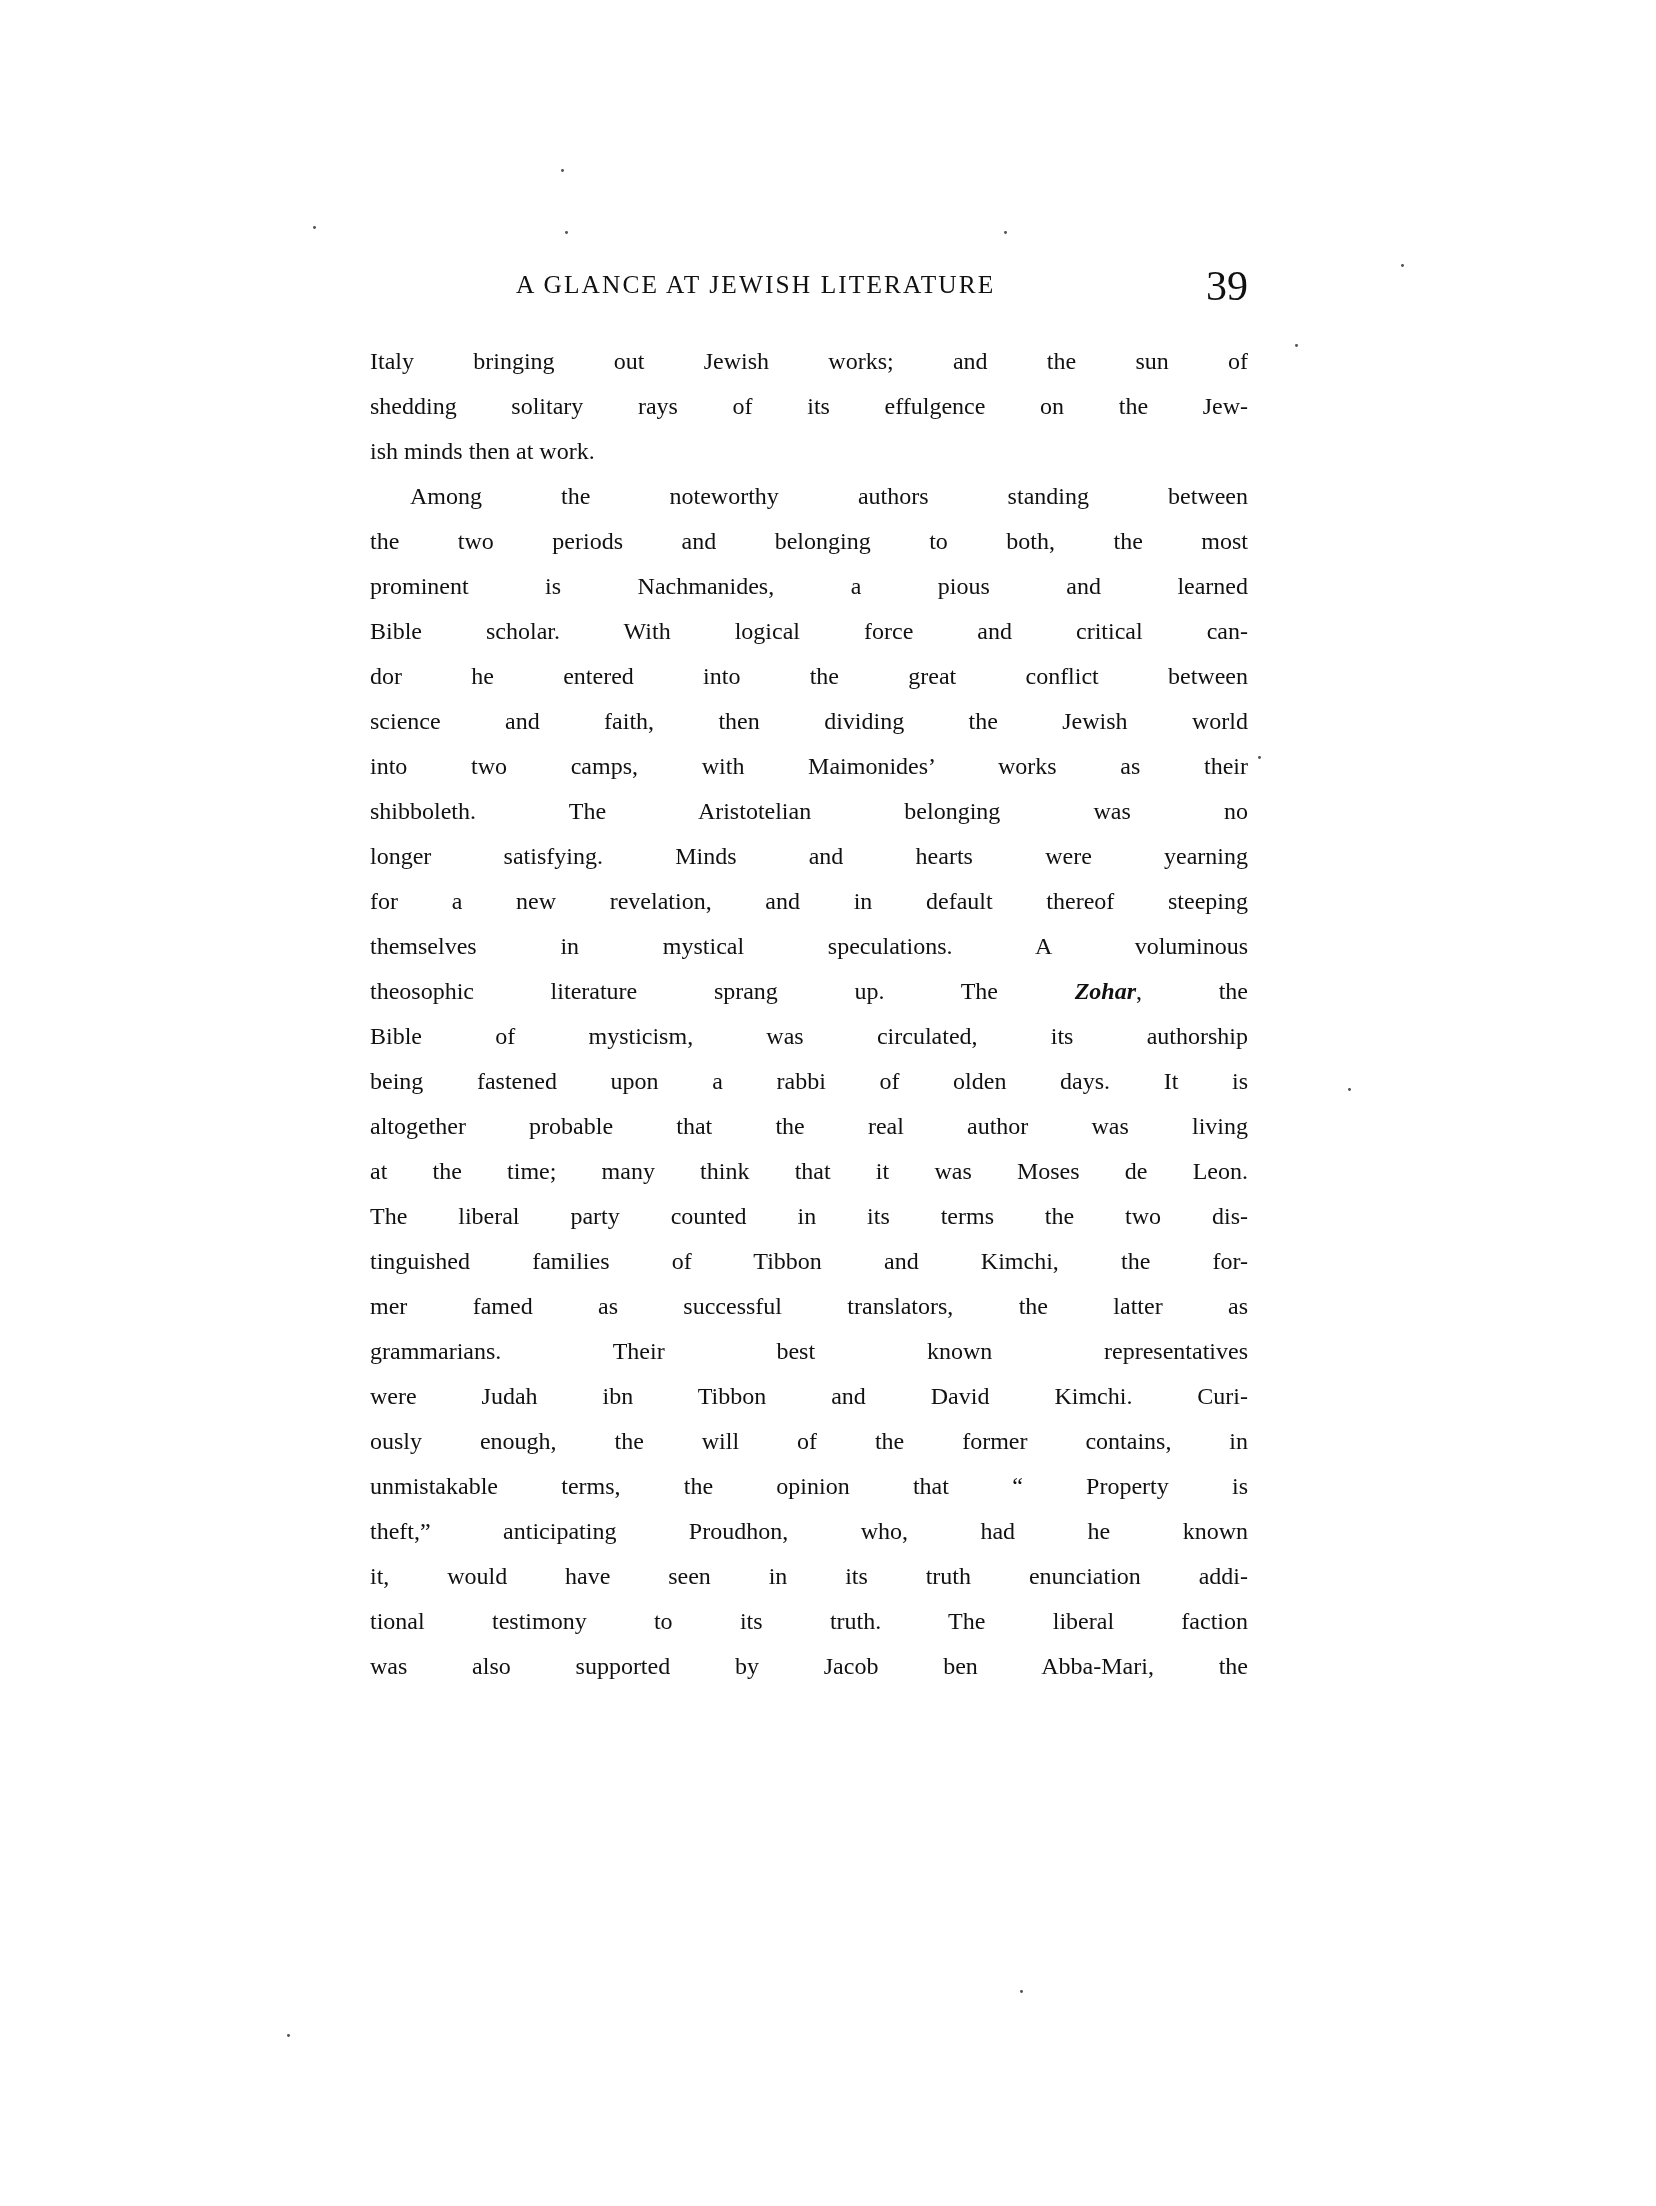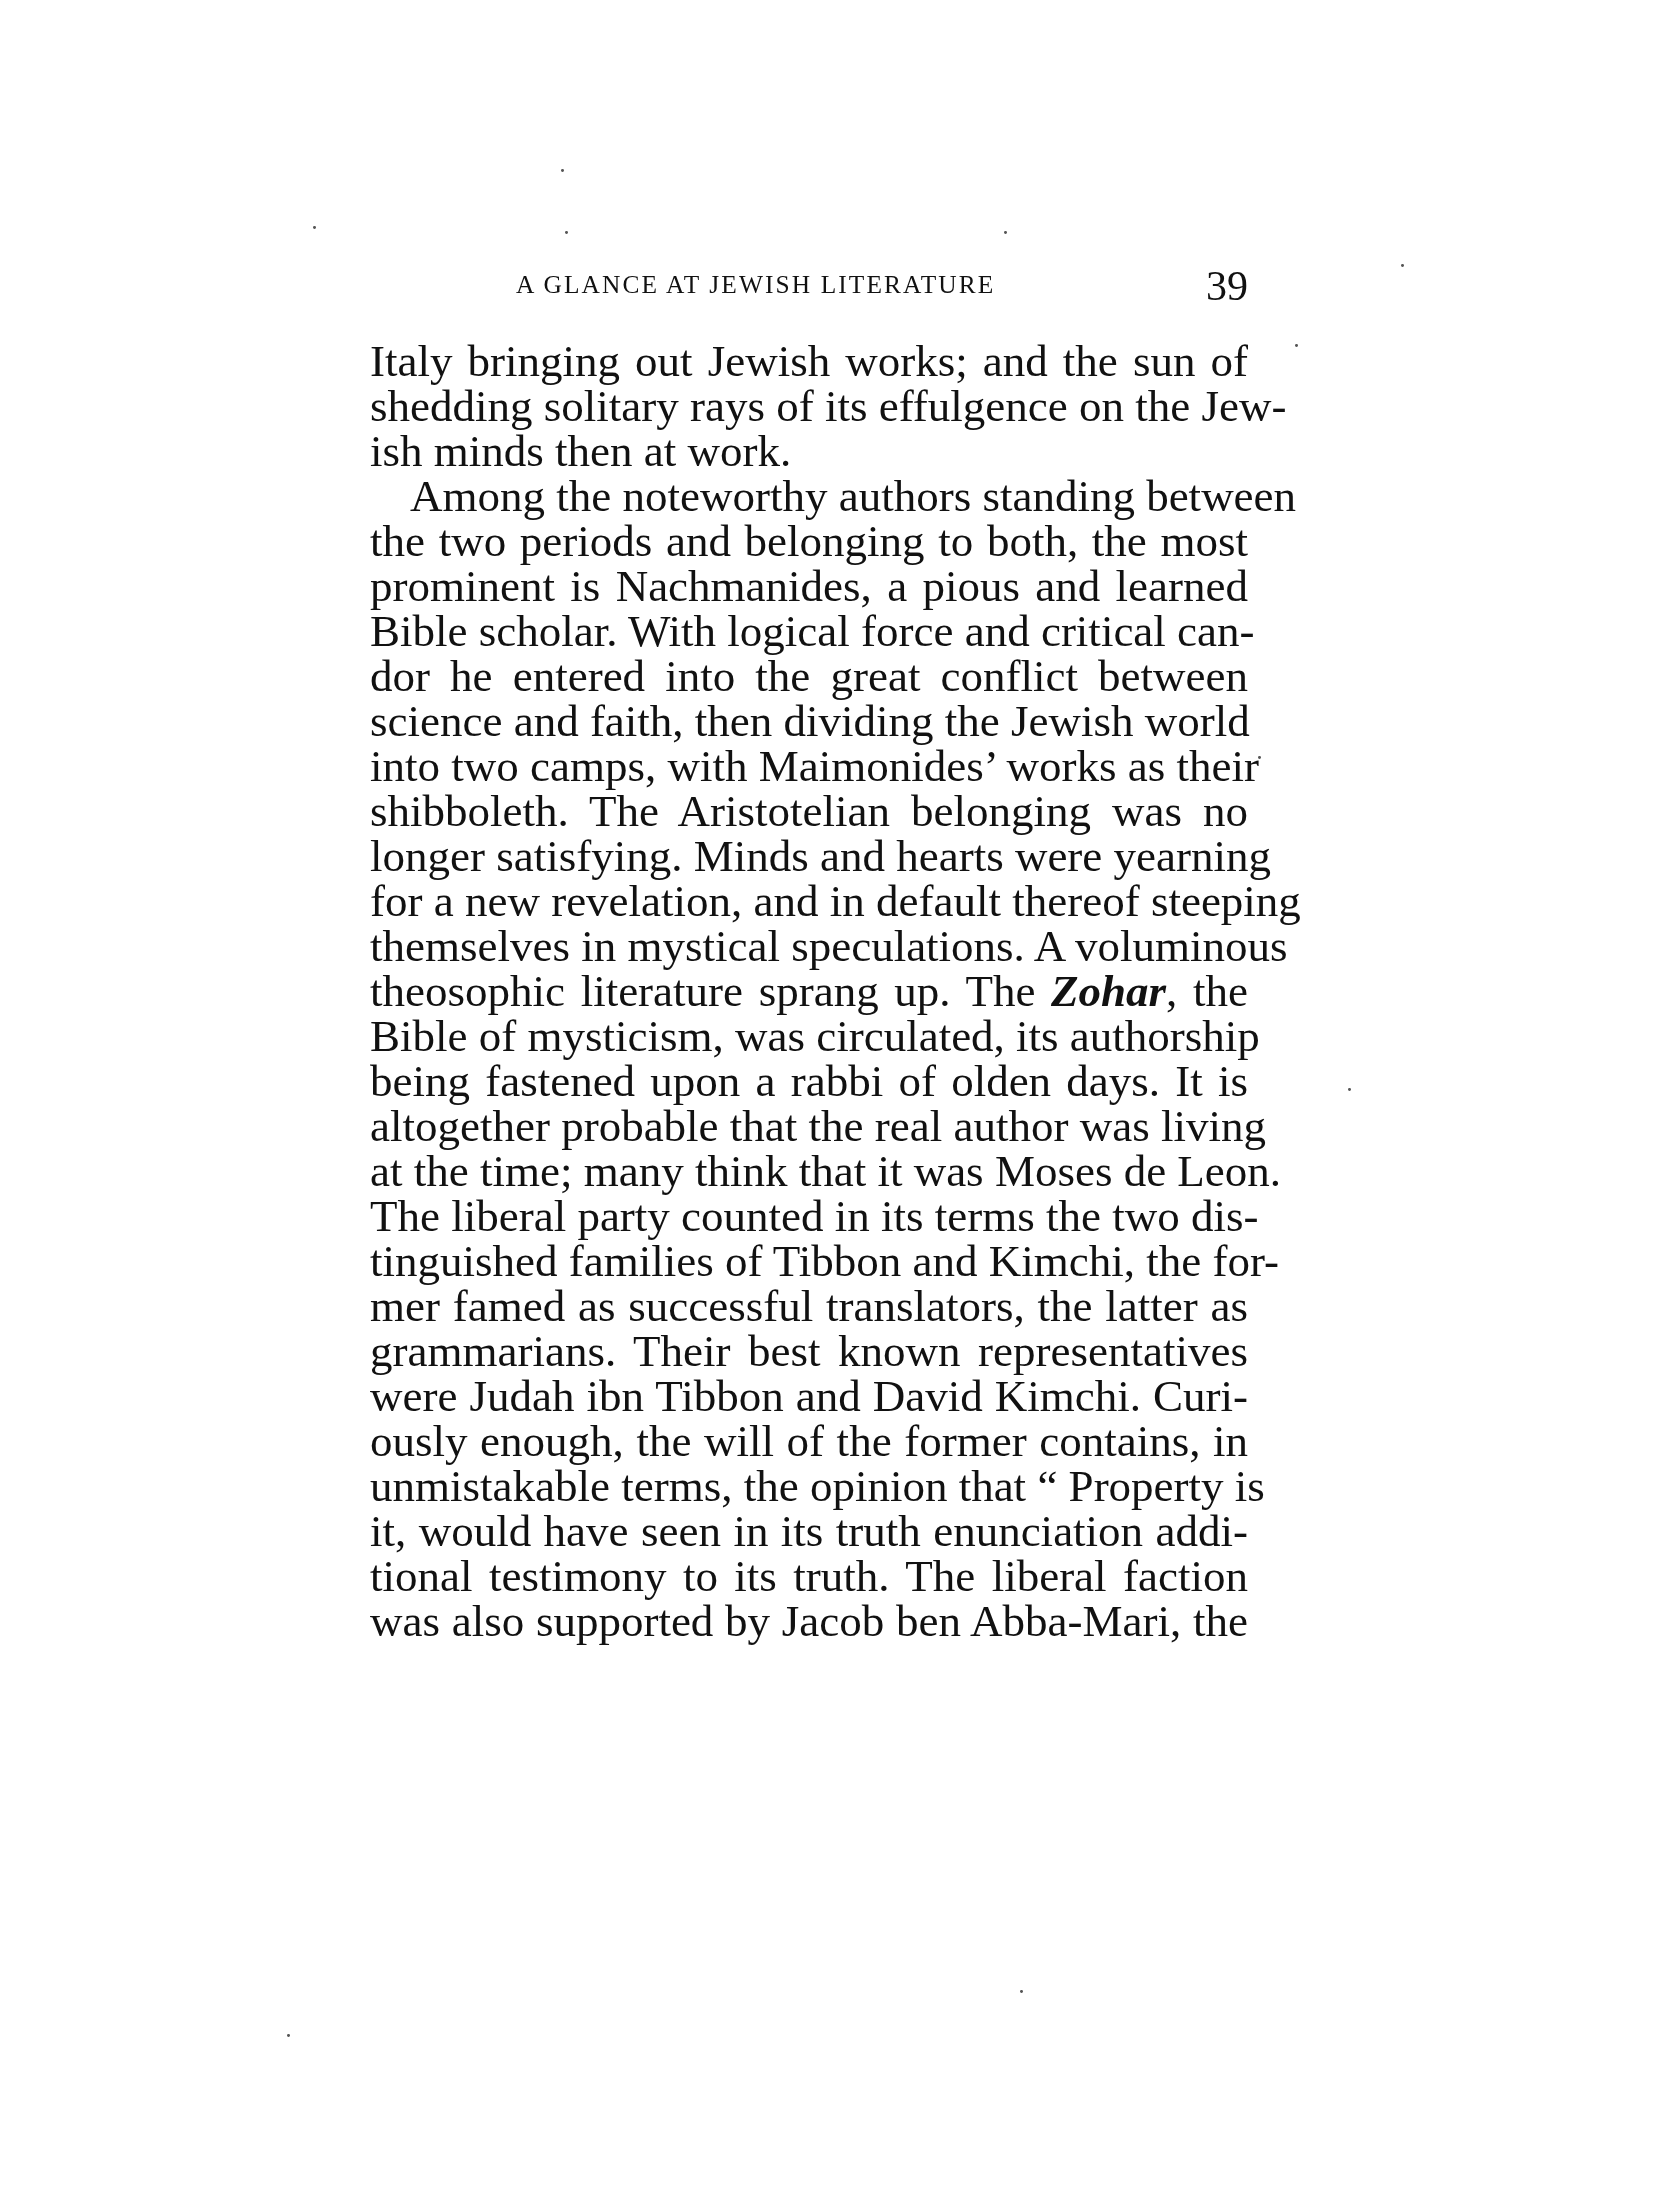--- a/index.html
+++ b/index.html
@@ -44,21 +44,21 @@
       right: 0px;
       top: 0px;
       font-size: 42px;
       white-space: nowrap;
     }
     .body-text {
       position: absolute;
       left: 370px;
       top: 339px;
       width: 878px;
-      font-size: 45px;
+      font-size: 24px;
       line-height: 45px;
     }
     .line {
       display: block;
       height: 45px;
       white-space: nowrap;
       text-align: justify;
       text-align-last: justify;
     }
     .line.last {
@@ -107,20 +107,21 @@
         <span class="line">being fastened upon a rabbi of olden days.  It is</span>
         <span class="line">altogether probable that the real author was living</span>
         <span class="line">at the time; many think that it was Moses de Leon.</span>
         <span class="line">The liberal party counted in its terms the two dis-</span>
         <span class="line">tinguished families of Tibbon and Kimchi, the for-</span>
         <span class="line">mer famed as successful translators, the latter as</span>
         <span class="line">grammarians.  Their best known representatives</span>
         <span class="line">were Judah ibn Tibbon and David Kimchi.  Curi-</span>
         <span class="line">ously enough, the will of the former contains, in</span>
         <span class="line">unmistakable terms, the opinion that “ Property is</span>
+        <span class="line">theft,” anticipating Proudhon, who, had he known</span>
         <span class="line">it, would have seen in its truth enunciation addi-</span>
         <span class="line">tional testimony to its truth.  The liberal faction</span>
         <span class="line">was also supported by Jacob ben Abba-Mari, the</span>
       </div>
     </div>
 
   <span class="speck" style="left:561px;top:169px;"></span>
   <span class="speck" style="left:313px;top:226px;"></span>
   <span class="speck" style="left:565px;top:231px;"></span>
   <span class="speck" style="left:1004px;top:231px;"></span>

